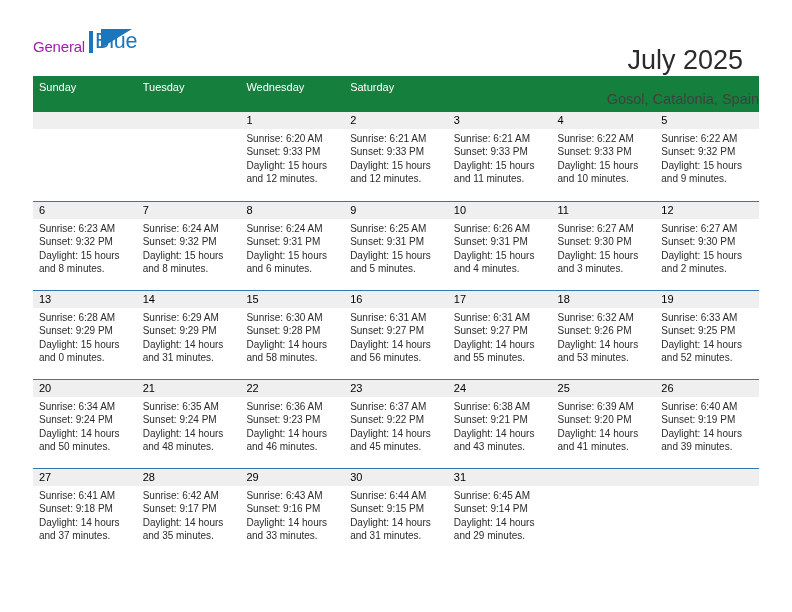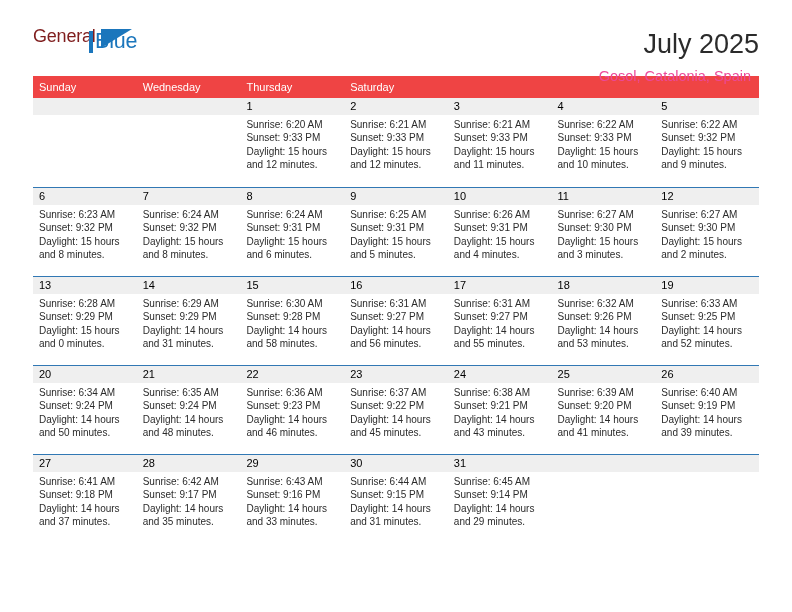--- a/index.html
+++ b/index.html
@@ -32,27 +32,27 @@
     height: 76px;
   }
 
   .logo {
     position: relative;
     width: 112px;
     height: 44px;
     line-height: 1;
   }
   .logo-general {
-    font-size: 18px;
-    color: #7f1d1d;
+    font-size: 15px;
+    color: #a21caf;
     letter-spacing: -0.2px;
     display: block;
     position: absolute;
     left: 0;
-    top: 0;
+    top: 12px;
   }
   .logo-tri {
     position: absolute;
     left: 68px;
     top: 2px;
     width: 0;
     height: 0;
     border-left: 31px solid #1b76bc;
     border-bottom: 19px solid transparent;
   }
@@ -77,38 +77,38 @@
 
   .titleblock {
     text-align: right;
     padding-top: 2px;
   }
   .cal-title {
     font-size: 27px;
     color: #2b2b2b;
     font-weight: normal;
     line-height: 1.15;
-    margin: 0;
+    margin: 16px;
   }
   .cal-subtitle {
     font-size: 14.5px;
-    color: #ec4899;
-    margin: 9px 8px 0 0;
+    color: #404040;
+    margin: 9px 0 0 0;
     line-height: 1.1;
   }
 
   
   .calendar {
     width: 726px;
   }
   .weekhead {
     display: grid;
     grid-template-columns: repeat(7, 1fr);
-    background: #ef4444;
-    height: 22px;
+    background: #15803d;
+    height: 36px;
   }
   .weekhead div {
     color: #ffffff;
     font-size: 11px;
     line-height: 22px;
     padding-left: 6px;
     white-space: nowrap;
   }
 
   .week {
@@ -162,22 +162,22 @@
     <div class="titleblock">
       <h1 class="cal-title">July 2025</h1>
       <p class="cal-subtitle">Gosol, Catalonia, Spain</p>
     </div>
 
   </div>
 
   <div class="calendar">
     <div class="weekhead">
       <div>Sunday</div>
+      <div>Tuesday</div>
       <div>Wednesday</div>
-      <div>Thursday</div>
       <div>Saturday</div>
     </div>
     <div id="weeks-container">
         <div class="week">
           <div class="cell empty">
             <span class="daynum"></span>
           </div>
           <div class="cell empty">
             <span class="daynum"></span>
           </div>

